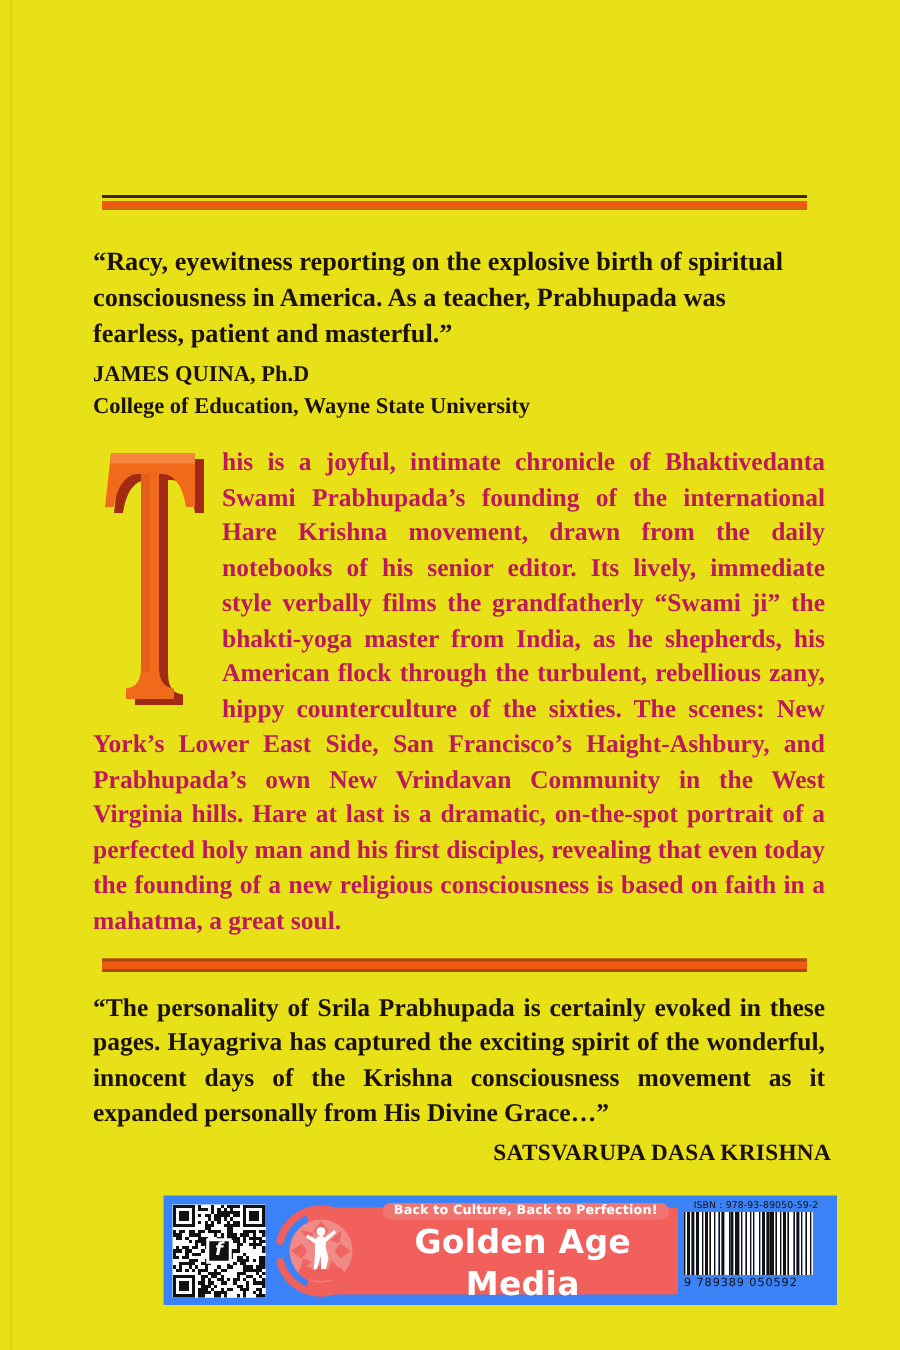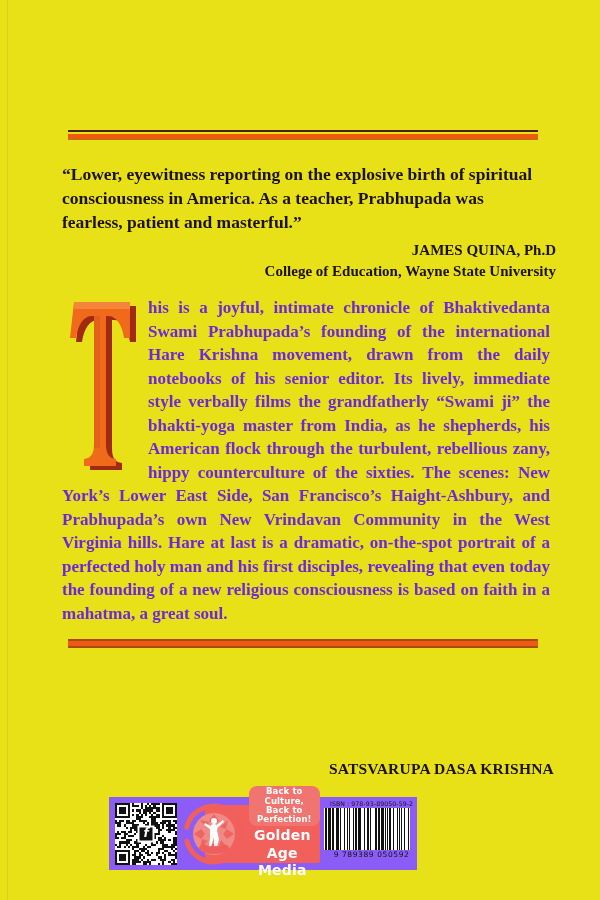--- a/index.html
+++ b/index.html
@@ -115,39 +115,38 @@
     font-size: 17.5px;
     line-height: 1.36;
     color: #1b1205;
     text-align: left;
   }
   .attrib1 {
     position: absolute;
     left: 62px;
     top: 240px;
     width: 494px;
-    text-align: right;
     font-family: "Liberation Serif", serif;
     font-weight: bold;
     font-size: 15px;
     line-height: 1.42;
     color: #1b1205;
   }
 
   
   .body-wrap {
     position: absolute;
     left: 62px;
     top: 296px;
     width: 488px;
     font-family: "Liberation Serif", serif;
     font-weight: bold;
     font-size: 17px;
     line-height: 1.385;
-    color: #6d28d9;
+    color: #be185d;
     text-align: justify;
     text-justify: inter-word;
   }
   .dropcap {
     float: left;
     width: 66px;
     height: 172px;
     margin: 2px 12px 0 8px;
     position: relative;
   }
@@ -193,23 +192,23 @@
     font-size: 15.5px;
     letter-spacing: 0.2px;
     color: #1b1205;
   }
 
   
   .bottom-band {
     position: absolute;
     left: 109px;
     top: 797px;
-    width: 308px;
+    width: 449px;
     height: 73px;
-    background: #8b5cf6;
+    background: #3b82f6;
     display: flex;
     align-items: center;
     box-sizing: border-box;
     padding: 3px 4px;
   }
   .qr {
     width: 62px;
     height: 62px;
     flex: 0 0 62px;
     position: relative;
@@ -288,21 +287,21 @@
     letter-spacing: 0.1px;
     line-height: 1.1;
     display: inline-block;
     background: #f07571;
     border-radius: 8px;
     padding: 1px 8px;
   }
   .pub-name {
     font-family: "DejaVu Sans", sans-serif;
     font-weight: bold;
-    font-size: 14px;
+    font-size: 22px;
     line-height: 1.25;
     letter-spacing: 0.2px;
     margin: 1px 4px 1px 0;
   }
   .pub-url {
     font-family: "DejaVu Sans", sans-serif;
     font-weight: bold;
     font-size: 8.5px;
     line-height: 1.1;
     display: inline-block;
@@ -333,40 +332,40 @@
     align-items: stretch;
     gap: 0;
     margin-top: 1px;
   }
   .barcode span { display: block; height: 100%; }
   .ean-digits {
     font-family: "DejaVu Sans", sans-serif;
     font-size: 7.5px;
     letter-spacing: 0.6px;
     color: #111;
-    text-align: center;
+    text-align: left;
     line-height: 1.1;
     margin-top: 1px;
     white-space: nowrap;
   }
 </style>
 </head>
 <body>
 
 <div class="spine-fold"></div>
 
 <div class="cover">
 
 
   <div class="rule-group">
     <div class="rule-thin"></div>
     <div class="rule-thick"></div>
   </div>
 
-  <div class="quote1">“Lower, eyewitness reporting on the explosive birth of spiritual consciousness in America. As a teacher, Prabhupada was fearless, patient and masterful.”</div>
+  <div class="quote1">“Racy, eyewitness reporting on the explosive birth of spiritual consciousness in America. As a teacher, Prabhupada was fearless, patient and masterful.”</div>
   <div class="attrib1">
     <div>JAMES QUINA, Ph.D</div>
     <div>College of Education, Wayne State University</div>
   </div>
 
   <div class="body-wrap">
     <div class="dropcap">
       <svg viewBox="0 0 66 172" xmlns="http://www.w3.org/2000/svg">
 
         <path d="M10 8 L66 8 L66 44 L60 44 C58 30 52 22 44 22 L42 22 L42 150
@@ -380,20 +379,21 @@
         <path d="M24 18 L30 18 L30 150 L24 150 Z" fill="#d9551a" opacity="0.5"></path>
       </svg>
     </div>
     <span>his is a joyful, intimate chronicle of Bhaktivedanta Swami Prabhupada’s founding of the international Hare Krishna movement, drawn from the daily notebooks of his senior editor. Its lively, immediate style verbally films the grandfatherly “Swami ji” the bhakti-yoga master from India, as he shepherds, his American flock through the turbulent, rebellious  zany, hippy counterculture of the sixties. The scenes: New York’s Lower East Side, San Francisco’s Haight-Ashbury, and Prabhupada’s own New Vrindavan Community in the West Virginia hills. Hare at last is a dramatic,  on-the-spot portrait of a perfected holy man  and his first disciples, revealing that even today the founding of a new religious consciousness is based on faith in a mahatma, a great soul.</span>
   </div>
 
   <div class="rule-group2">
     <div class="rule-bar"></div>
   </div>
 
+  <div class="quote2">“The personality of Srila Prabhupada is certainly evoked in these pages. Hayagriva has captured the exciting spirit of the wonderful, innocent days of the Krishna consciousness movement as it expanded personally from His Divine Grace…”</div>
   <div class="attrib2">SATSVARUPA DASA KRISHNA</div>
 
   <div class="bottom-band">
 
     <div class="qr">
       <svg id="qr-svg" viewBox="0 0 29 29" xmlns="http://www.w3.org/2000/svg" width="62" height="62" shape-rendering="crispEdges">
           <rect width="29" height="29" fill="#fff"></rect>
           <rect x="0" y="0" width="1" height="1" fill="#111"></rect>
           <rect x="1" y="0" width="1" height="1" fill="#111"></rect>
           <rect x="2" y="0" width="1" height="1" fill="#111"></rect>

